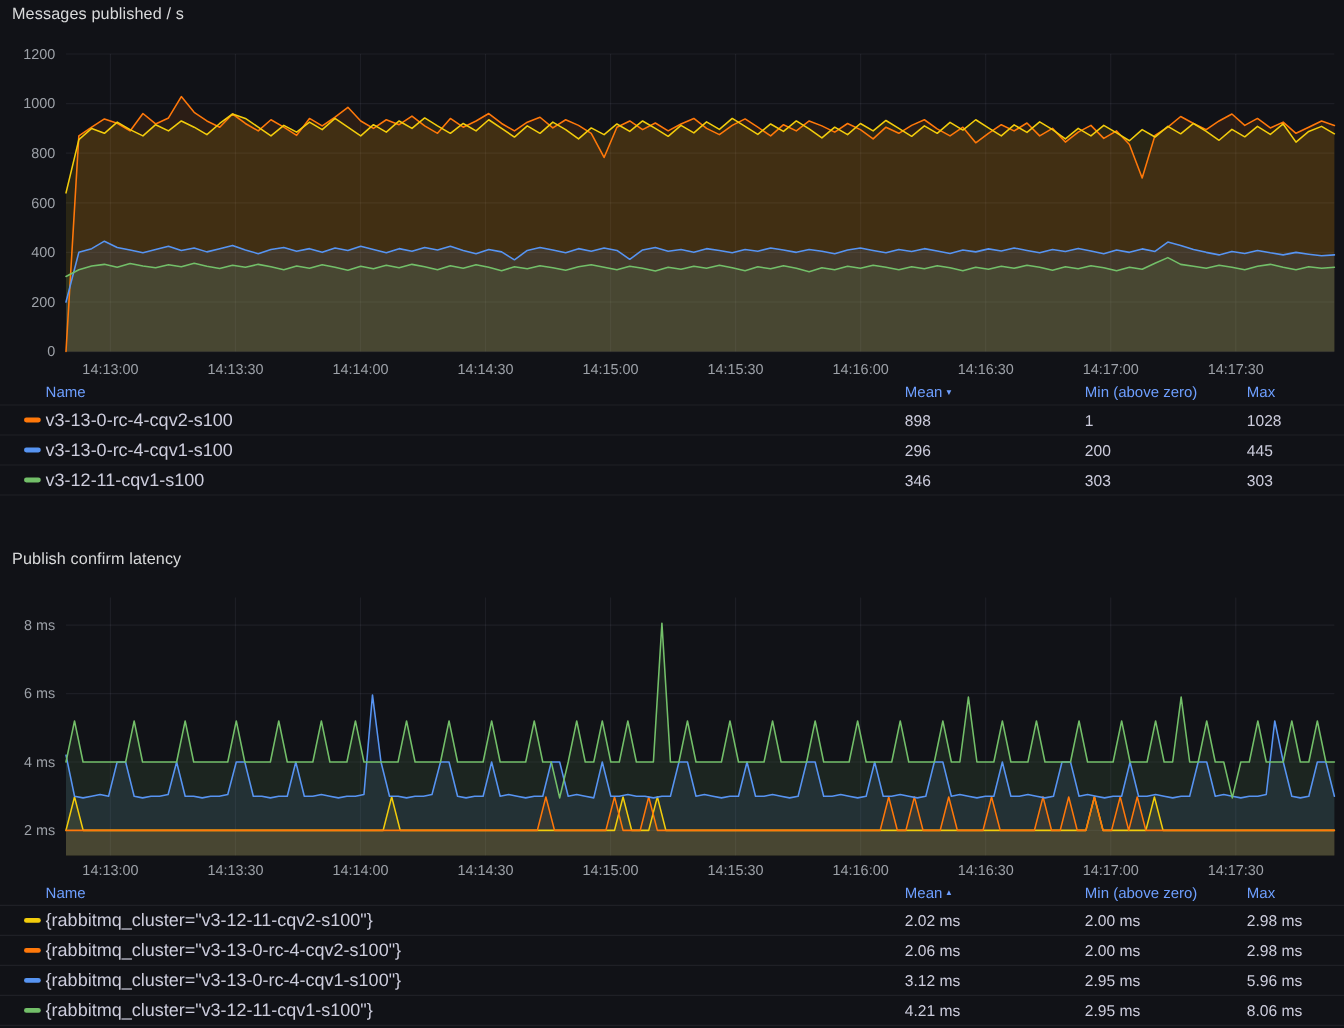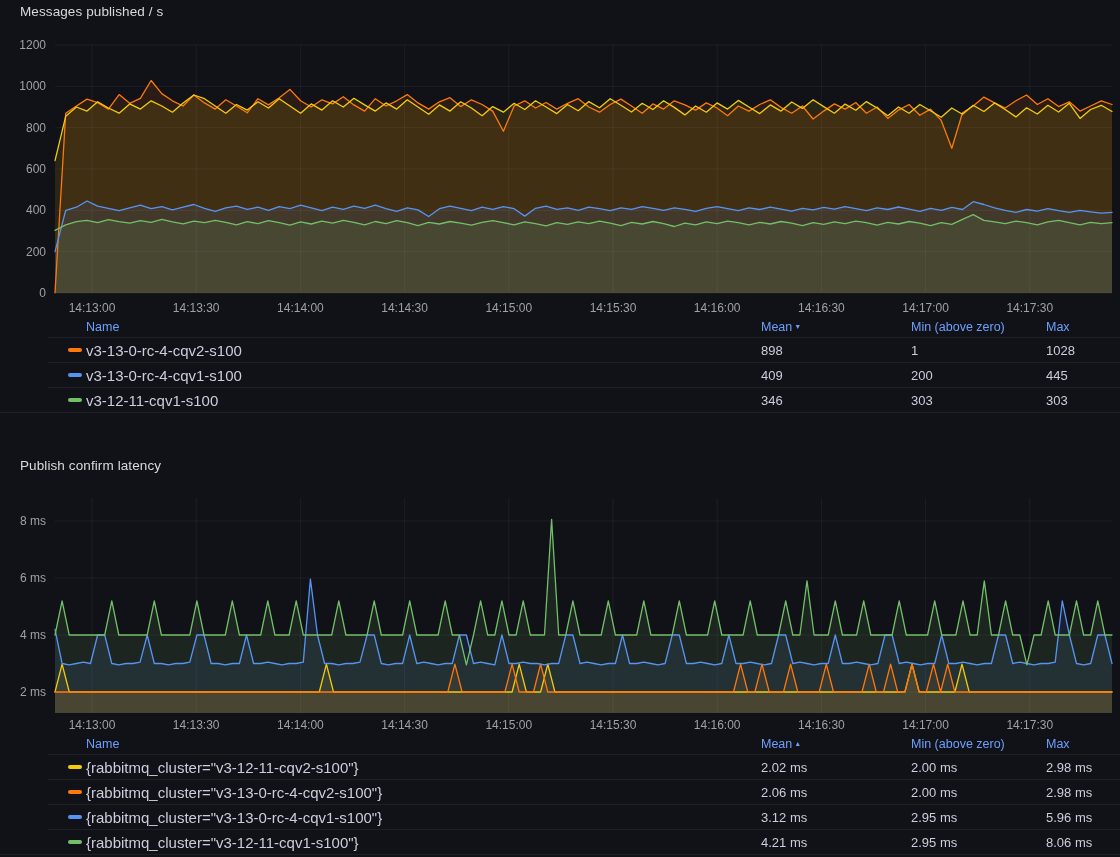--- a/index.html
+++ b/index.html
@@ -2,32 +2,31 @@
 <html style="--bg: #111217; --sep: rgba(204,204,220,0.08); --axis: #9DA1A8; --title: #D8D9DA; --value: #CCCCDC; --header: #6E9FFF;"><head>
 <meta charset="utf-8">
 <style>
   html,body{margin:0;padding:0}
   body{
     width:1120px;height:857px;position:relative;overflow:hidden;
     background:var(--bg,#111217);
     font-family:"Liberation Sans",sans-serif;
   }
   .panel-title{
-    position:absolute;left:20px;
+    position:absolute;left:10px;
     color:var(--title,#D8D9DA);font-size:13.5px;font-weight:500;letter-spacing:.1px;text-align:center;
   }
   #charts-svg{position:absolute;left:0;top:0}
   svg text{font-family:"Liberation Sans",sans-serif;font-size:12px;fill:var(--axis,#9DA1A8)}
   .plot-overlay{position:absolute;background:transparent}
   .legend{position:absolute;left:0;right:0;border-bottom:1px solid var(--sep,rgba(204,204,220,0.08))}
   .lrow{
     display:grid;grid-template-columns:38px 1fr 150px 135px 63px;
-    padding-right:11px;height:24px;align-items:center;
+    padding-right:18px;height:24px;align-items:center;
     border-top:1px solid var(--sep,rgba(204,204,220,0.08));
-    margin-left:48px;
   }
   .lrow.lhead{height:20px;border-top:none}
   .sw{width:14px;height:4px;border-radius:2px;margin-left:20px;display:block}
   .lname{color:var(--value,#CCCCDC);font-size:15px;white-space:nowrap;overflow:hidden}
   .lnum{color:var(--value,#CCCCDC);font-size:13px;text-align:left;white-space:nowrap}
   .head{color:var(--header,#6E9FFF);font-weight:500;font-size:12.5px}
   .caret{font-size:8px;vertical-align:2px;letter-spacing:0}
 </style>
 </head>
 <body>
@@ -127,21 +126,21 @@
   <div class="lrow">
     <span class="sw" style="background: rgb(255, 120, 10);"></span>
     <span class="lname">v3-13-0-rc-4-cqv2-s100</span>
     <span class="lnum">898</span>
     <span class="lnum">1</span>
     <span class="lnum">1028</span>
   </div>
   <div class="lrow">
     <span class="sw" style="background: rgb(87, 148, 242);"></span>
     <span class="lname">v3-13-0-rc-4-cqv1-s100</span>
-    <span class="lnum">409</span>
+    <span class="lnum">296</span>
     <span class="lnum">200</span>
     <span class="lnum">445</span>
   </div>
   <div class="lrow">
     <span class="sw" style="background: rgb(115, 191, 105);"></span>
     <span class="lname">v3-12-11-cqv1-s100</span>
     <span class="lnum">346</span>
     <span class="lnum">303</span>
     <span class="lnum">303</span>
   </div>

